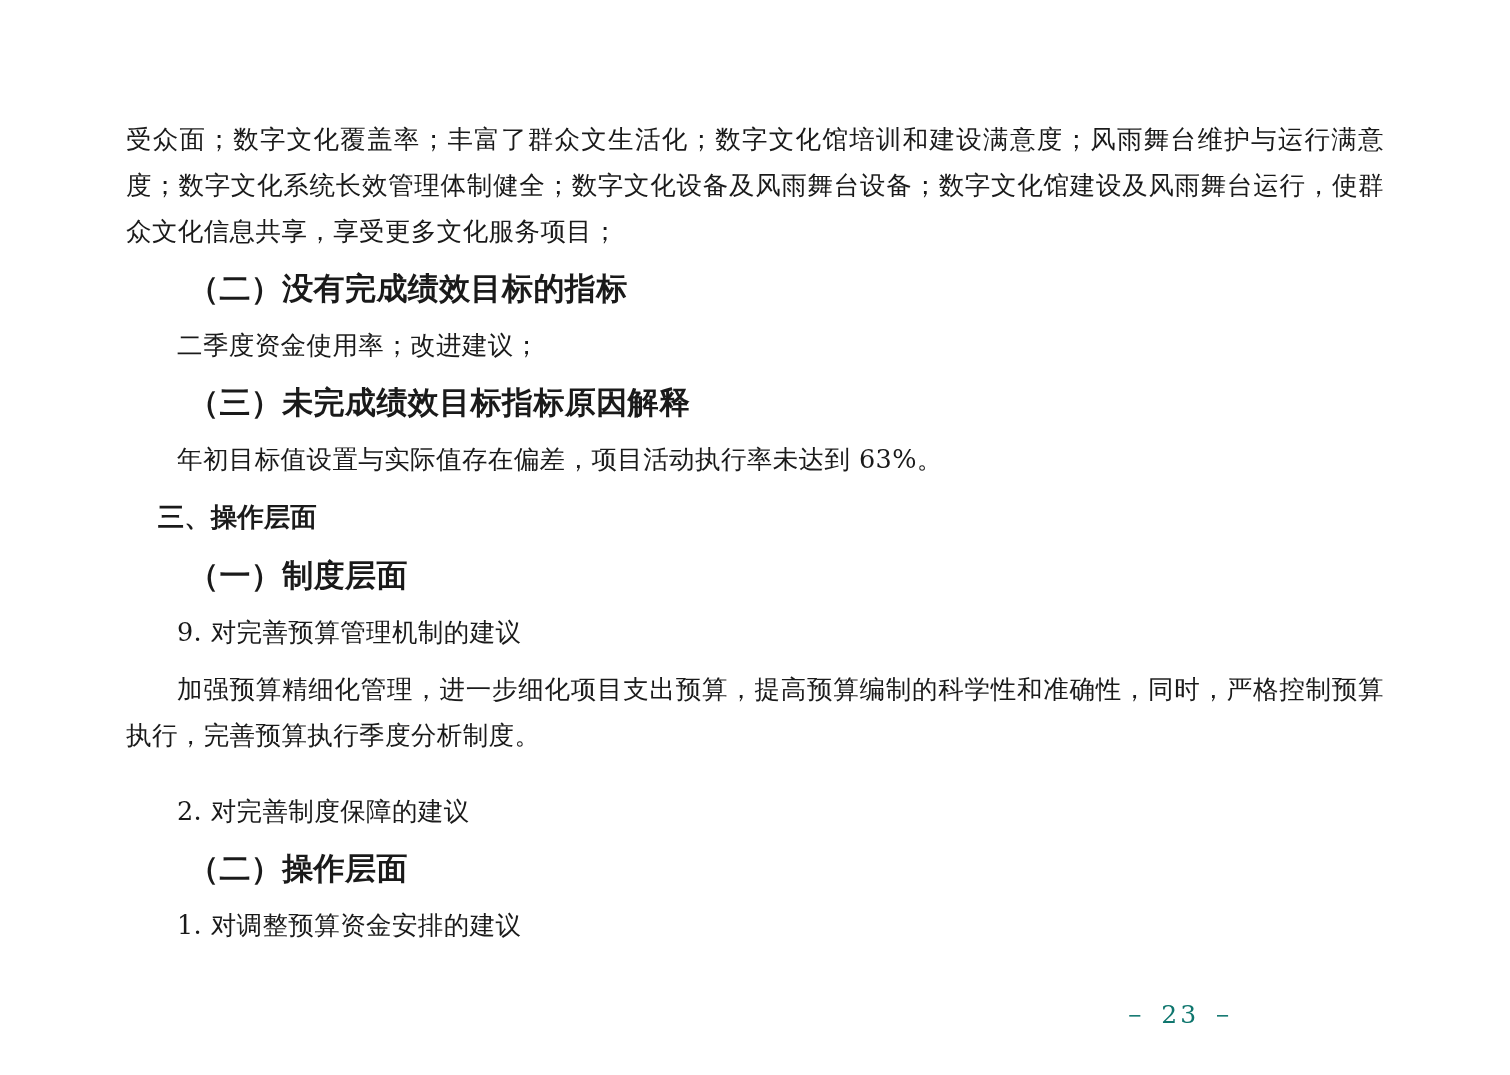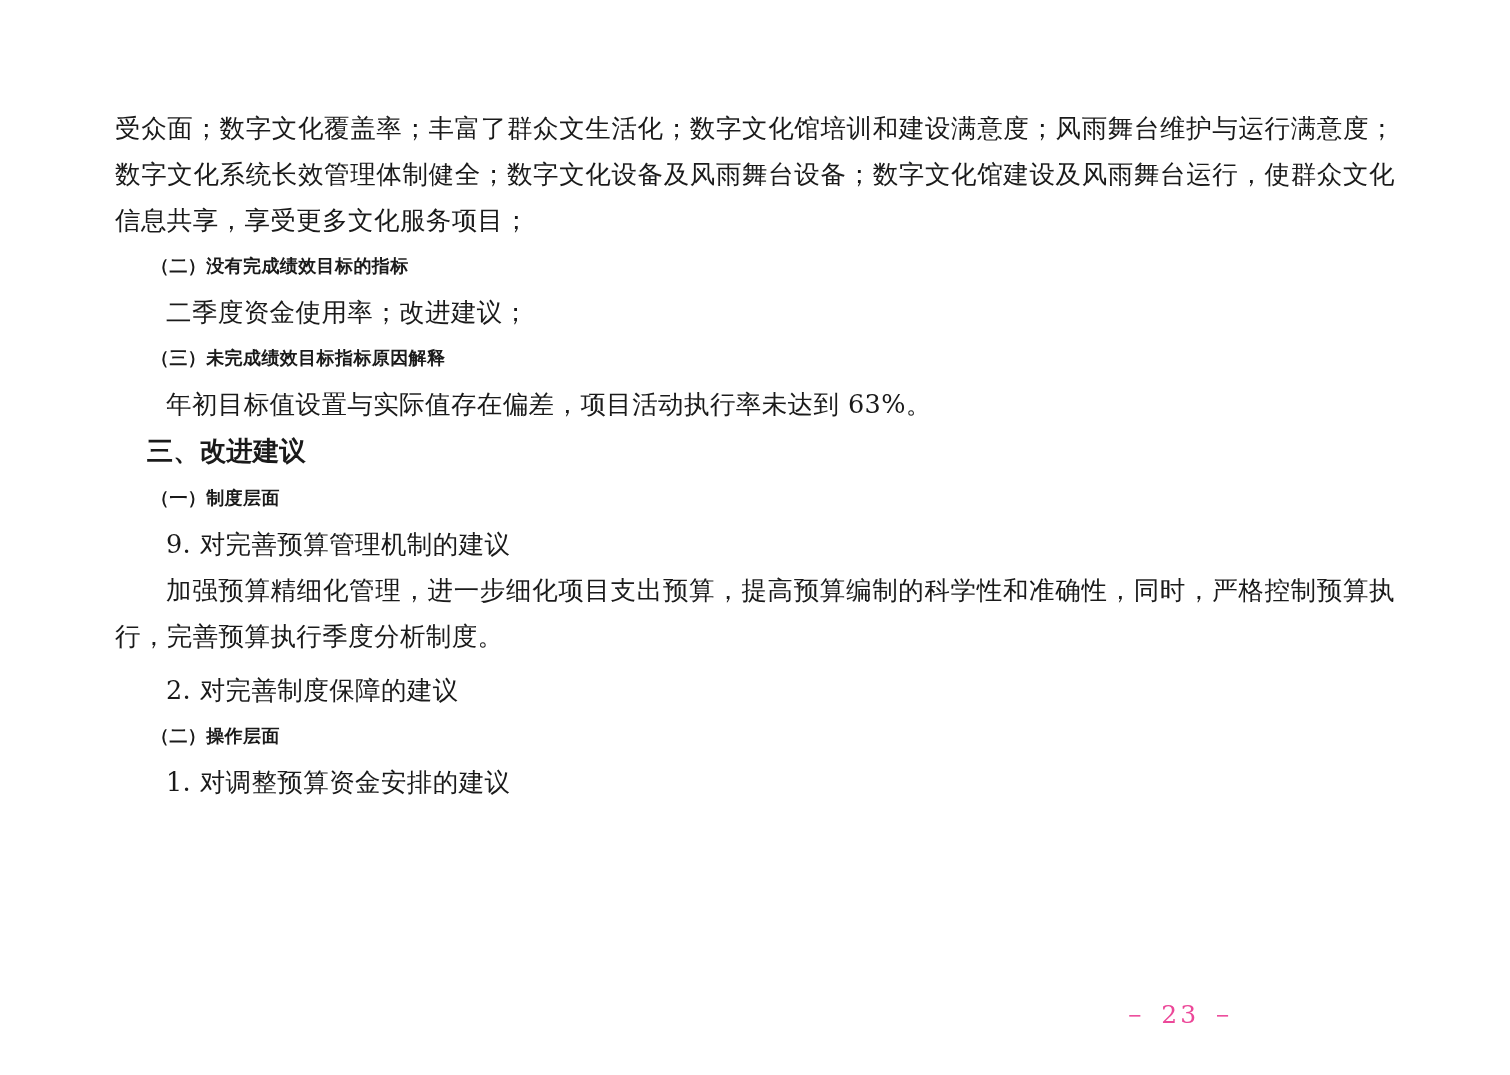--- a/index.html
+++ b/index.html
@@ -25,72 +25,72 @@
   }
   .body-text {
     font-size: 25.5px;
     line-height: 46px;
     text-align: justify;
     text-justify: inter-ideograph;
     letter-spacing: 0.4px;
   }
   
   p {
-    margin: 0;
+    margin: 11px;
   }
   .para-flow {
     text-indent: 0;
   }
   .indent2 {
     text-indent: 2em;
   }
   .heading {
     font-family: "DejaVu Sans", "Liberation Sans", sans-serif;
     font-weight: bold;
-    font-size: 18px;
+    font-size: 31px;
     line-height: 46px;
   }
   .heading-main {
     font-family: "DejaVu Sans", "Liberation Sans", sans-serif;
     font-weight: bold;
     font-size: 26.5px;
     line-height: 48px;
     text-indent: 1.2em;
   }
   .sub-heading {
     text-indent: 2em;
   }
   .gap-sm { height: 8px; }
   .page-number {
     position: absolute;
     right: 272px;
     bottom: 44px;
     font-size: 25px;
     font-family: "DejaVu Serif", "Liberation Serif", serif;
     letter-spacing: 3px;
-    color: #ec4899;
+    color: #0f766e;
     margin-left: 36px;
   }
 </style>
 </head>
 <body>
 
 <div class="page">
 
   <p class="body-text para-flow">受众面；数字文化覆盖率；丰富了群众文生活化；数字文化馆培训和建设满意度；风雨舞台维护与运行满意度；数字文化系统长效管理体制健全；数字文化设备及风雨舞台设备；数字文化馆建设及风雨舞台运行，使群众文化信息共享，享受更多文化服务项目；</p>
 
   <p class="body-text heading sub-heading">（二）没有完成绩效目标的指标</p>
 
   <p class="body-text indent2">二季度资金使用率；改进建议；</p>
 
   <p class="body-text heading sub-heading">（三）未完成绩效目标指标原因解释</p>
 
   <p class="body-text indent2">年初目标值设置与实际值存在偏差，项目活动执行率未达到 63%。</p>
 
-  <p class="heading-main">三、改进建议</p>
+  <p class="heading-main">三、操作层面</p>
 
   <p class="body-text heading sub-heading">（一）制度层面</p>
 
   <p class="body-text indent2">9. 对完善预算管理机制的建议</p>
 
   <p class="body-text indent2 para-flow">加强预算精细化管理，进一步细化项目支出预算，提高预算编制的科学性和准确性，同时，严格控制预算执行，完善预算执行季度分析制度。</p>
 
   <div class="gap-sm"></div>
 
   <p class="body-text indent2">2. 对完善制度保障的建议</p>

